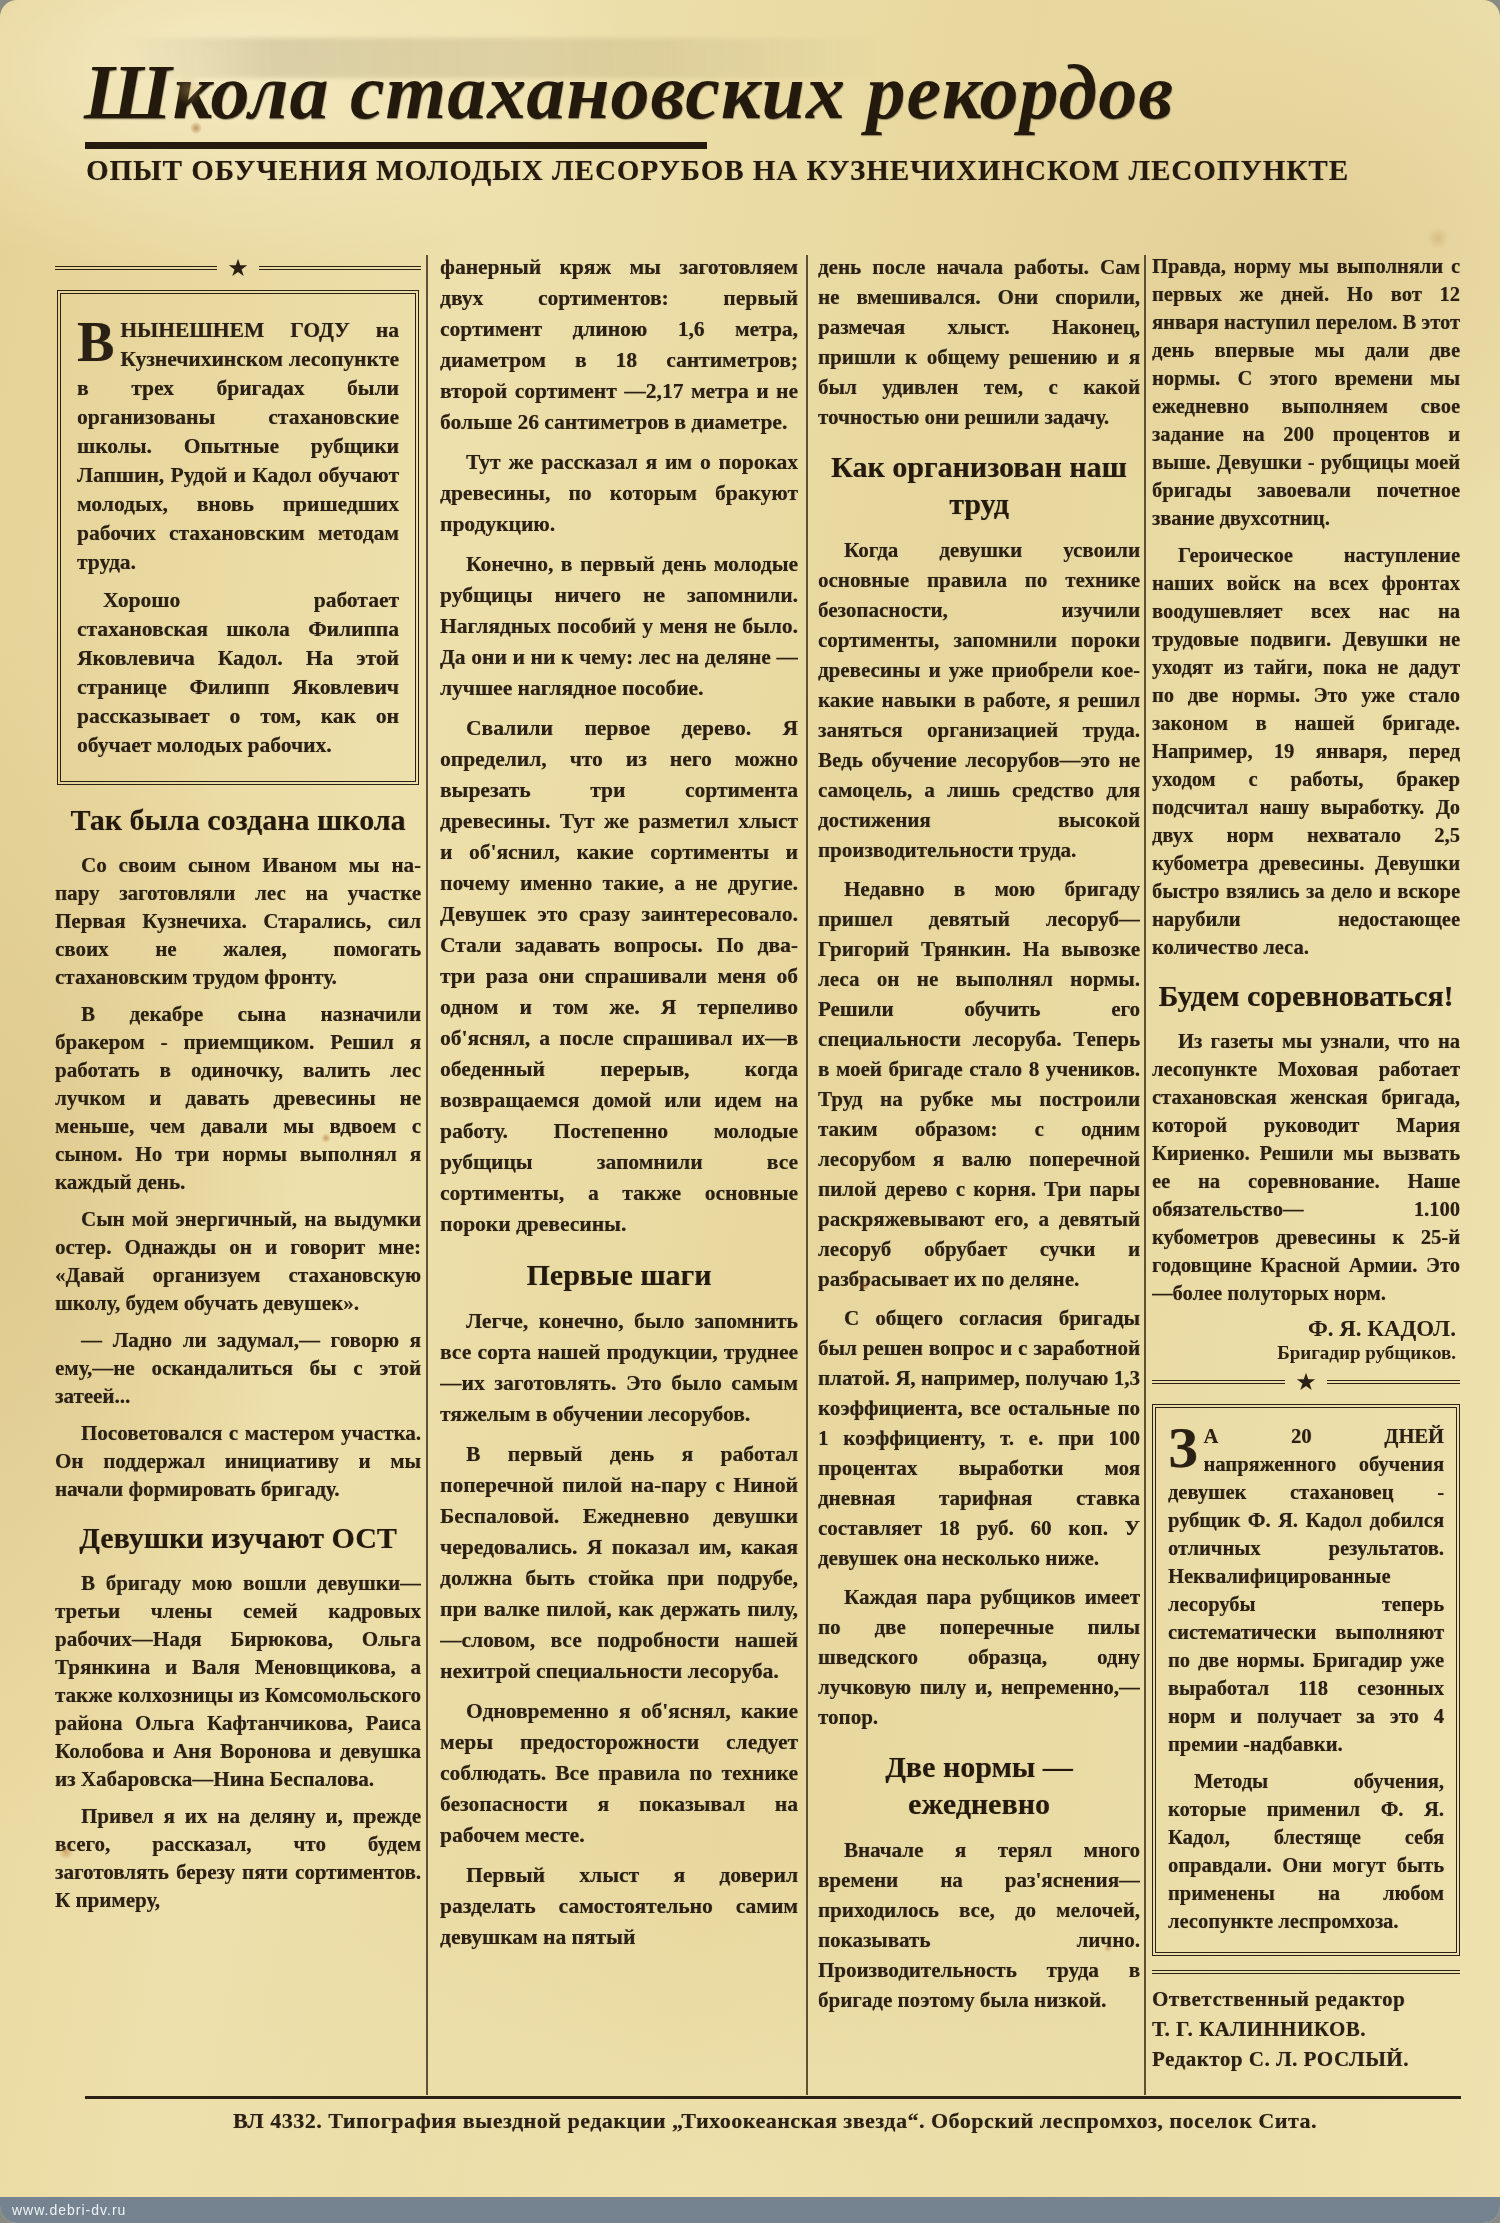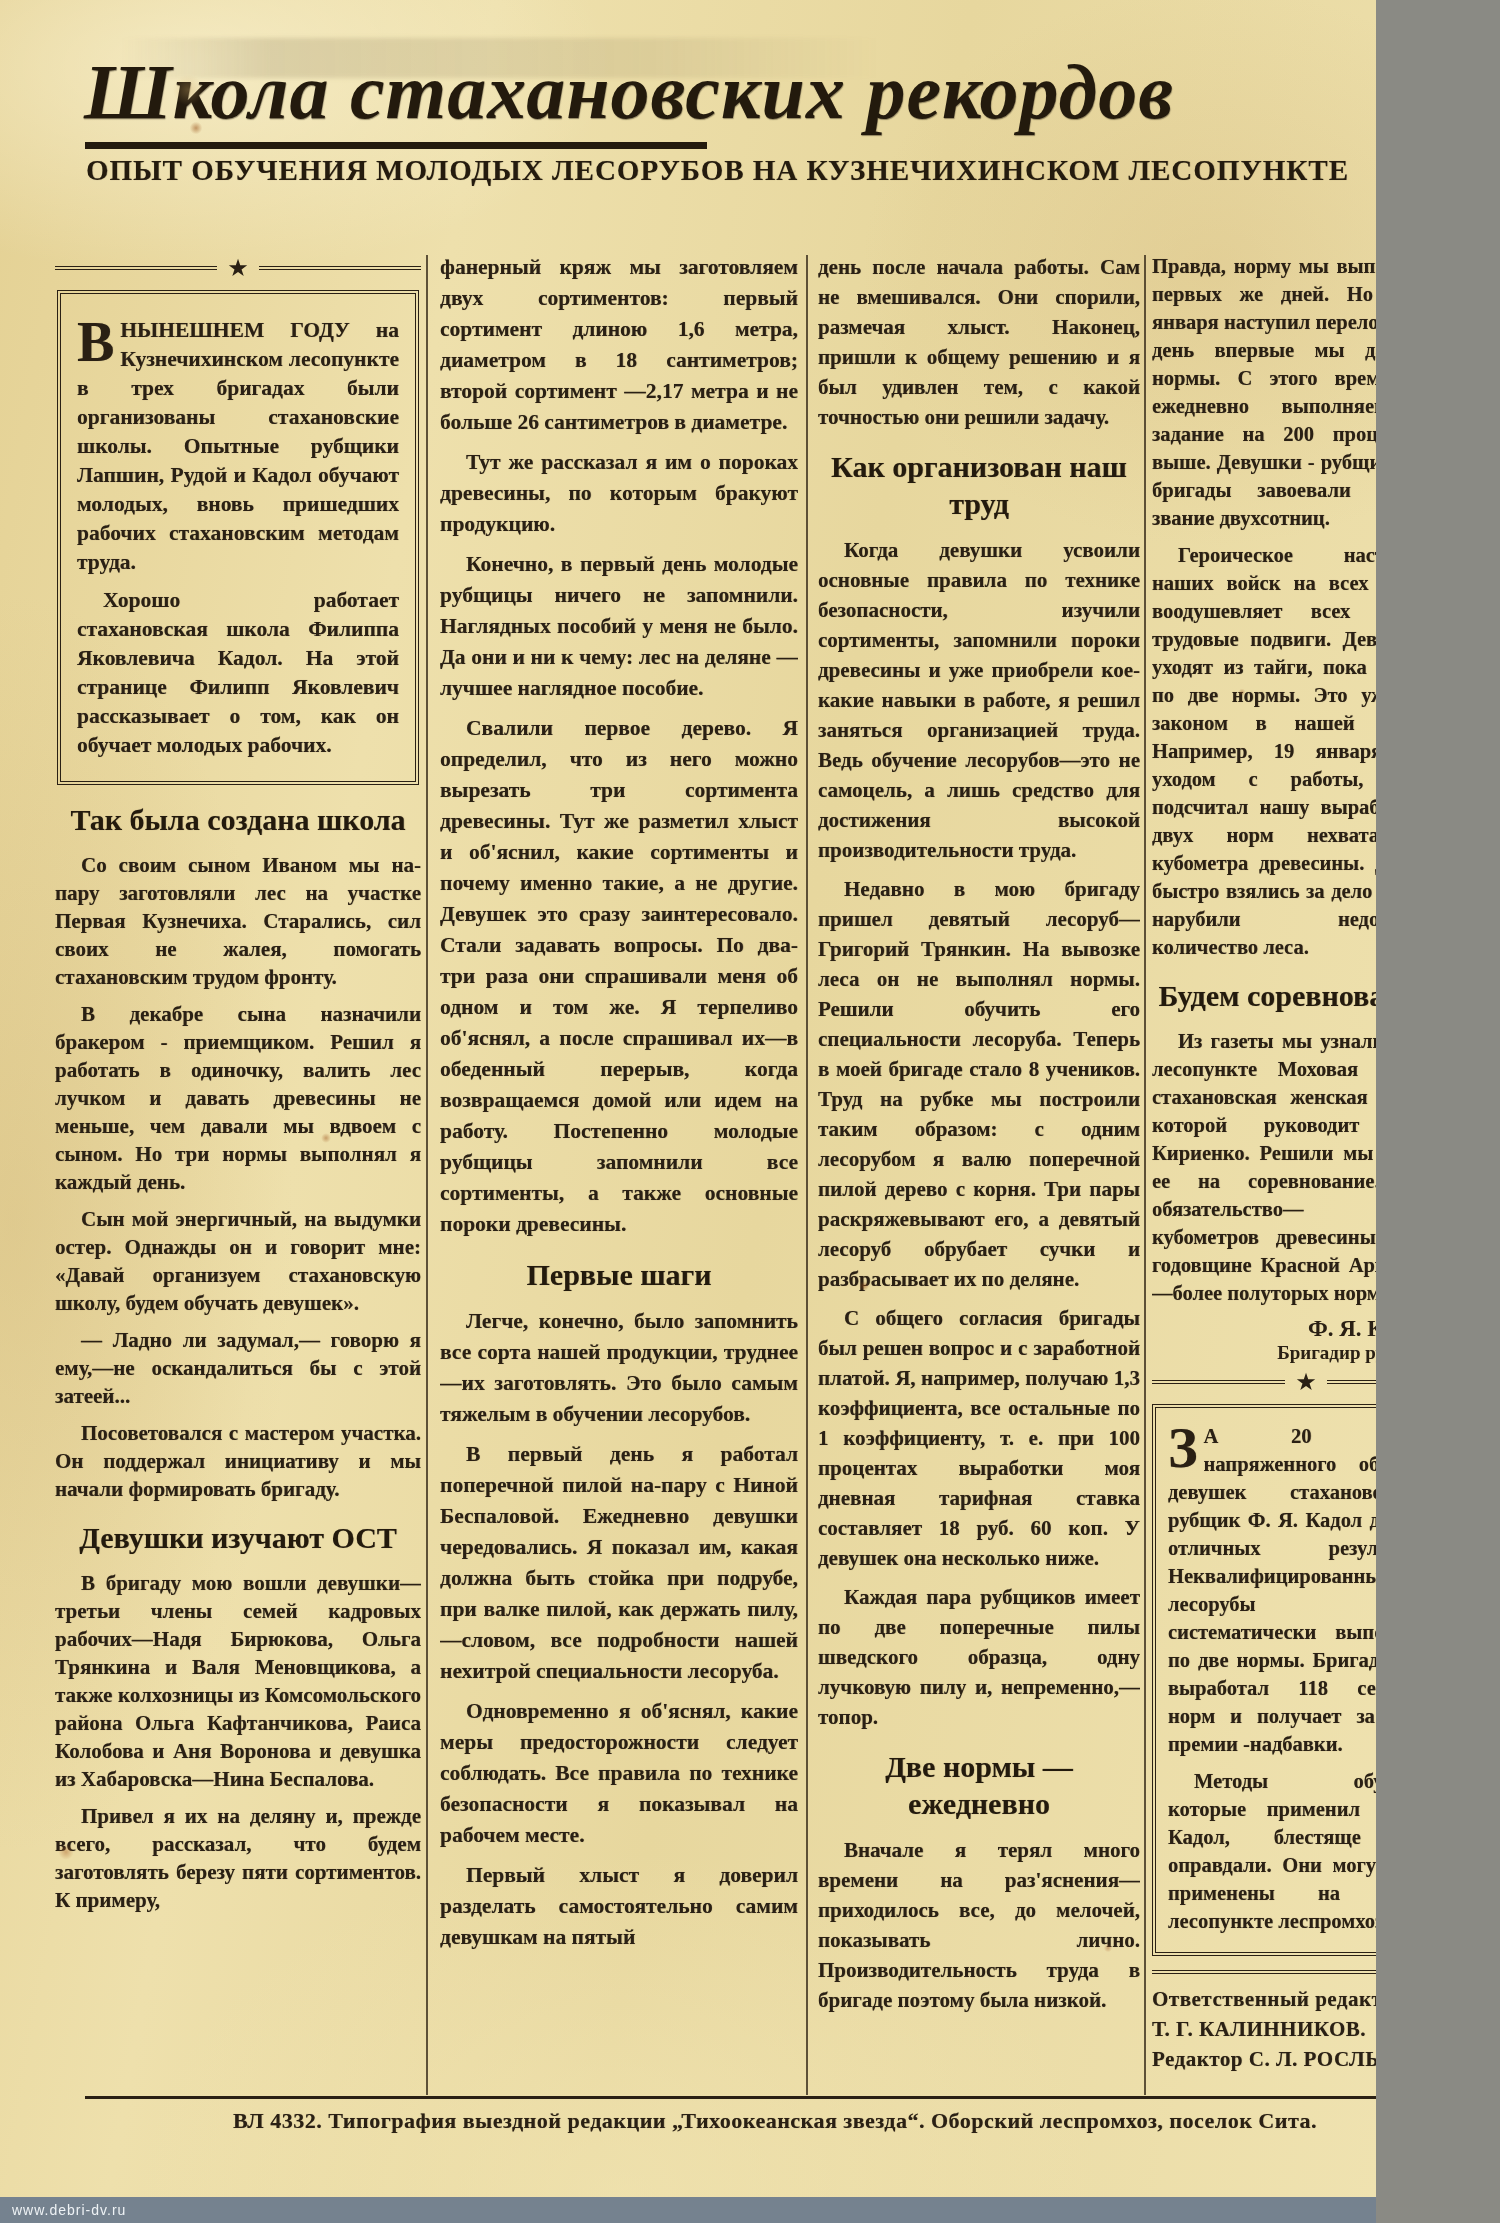--- a/index.html
+++ b/index.html
@@ -1,25 +1,26 @@
 <!DOCTYPE html>
 <html lang="ru"><head>
 <meta charset="utf-8">
 <style>
   html,body{margin:0;padding:0;background:#8a8a84;}
   .page{
-    position:relative; width:1376px; height:2223px; overflow:hidden;
+    position:relative; width:1500px; height:2223px; overflow:hidden;
     font-family:"Liberation Serif","DejaVu Serif",serif;
     color:#2a2014; cursor:default;
     background:
       radial-gradient(ellipse 600px 300px at 14% 3%, rgba(255,250,224,.55), transparent 70%),
       radial-gradient(ellipse 500px 400px at 88% 12%, rgba(208,178,116,.30), transparent 70%),
       radial-gradient(ellipse 700px 500px at 45% 99%, rgba(244,232,184,.55), transparent 70%),
       radial-gradient(ellipse 400px 900px at 1% 55%, rgba(205,176,112,.35), transparent 70%),
       linear-gradient(100deg,#e4d194 0%,#eee0ac 28%,#e7d79e 55%,#efe2b0 100%);
+    border-radius: 17px;
   }
   .stains{position:absolute;inset:0;pointer-events:none;
     background:
       radial-gradient(circle 9px  at 196px 128px, rgba(153,84,28,.55), transparent 70%),
       radial-gradient(circle 6px  at 345px 536px, rgba(168,98,40,.45), transparent 70%),
       radial-gradient(circle 7px  at 326px 1138px, rgba(160,90,36,.5),  transparent 70%),
       radial-gradient(circle 11px at 66px  1852px, rgba(172,102,44,.45),transparent 70%),
       radial-gradient(circle 7px  at 864px 1286px, rgba(150,80,30,.5),  transparent 70%),
       radial-gradient(circle 5px  at 1242px 692px, rgba(150,80,30,.4),  transparent 70%),
       radial-gradient(circle 6px  at 1108px 1948px,rgba(166,92,40,.45), transparent 70%),

